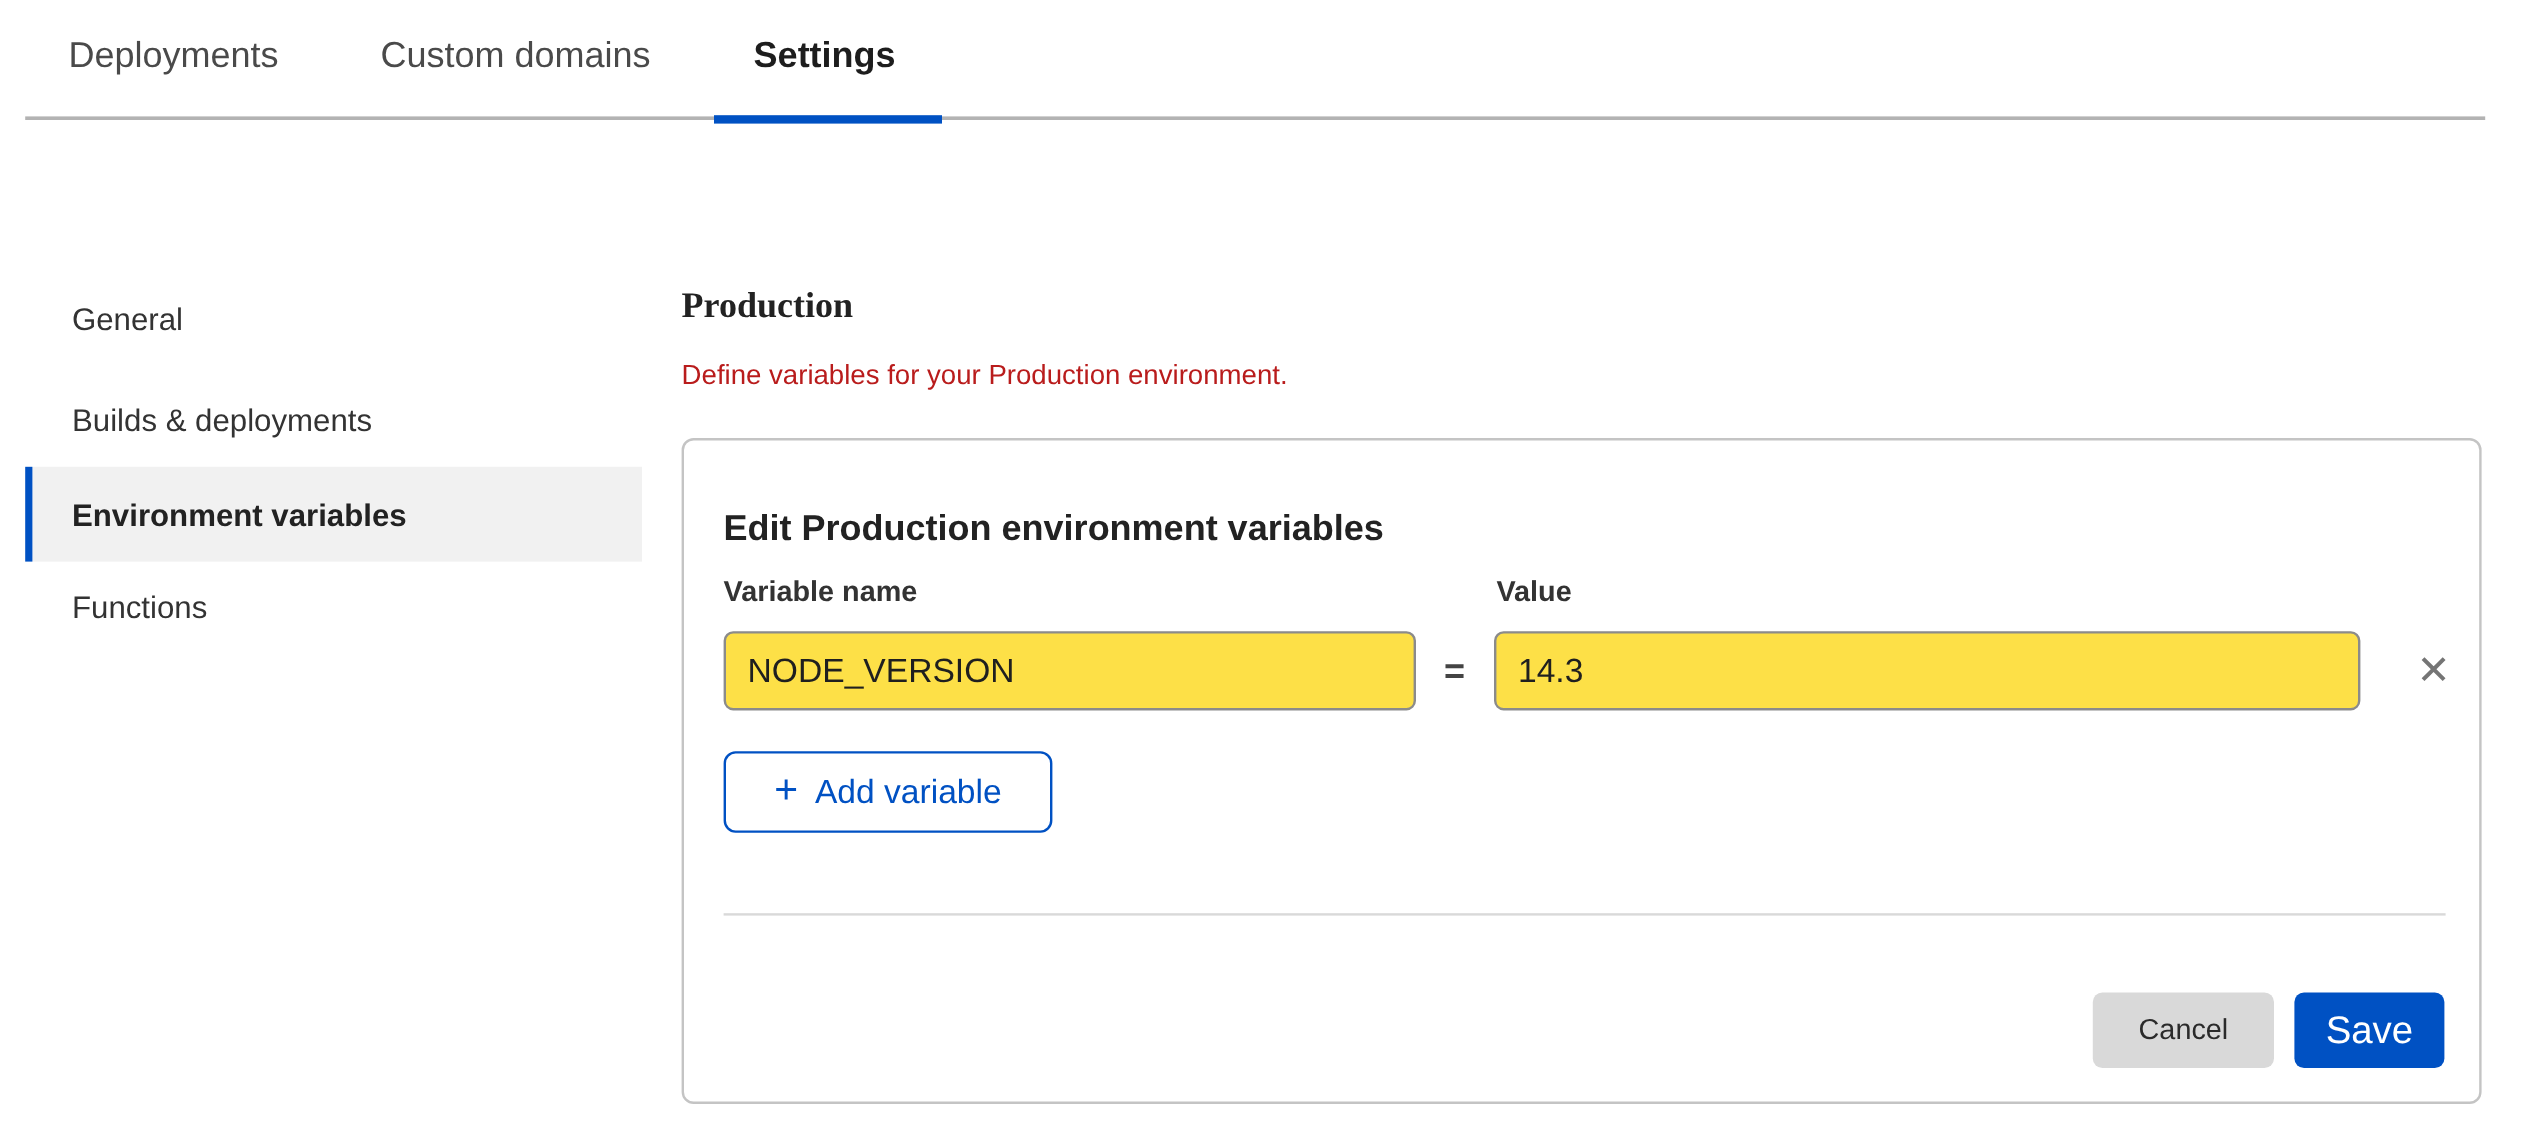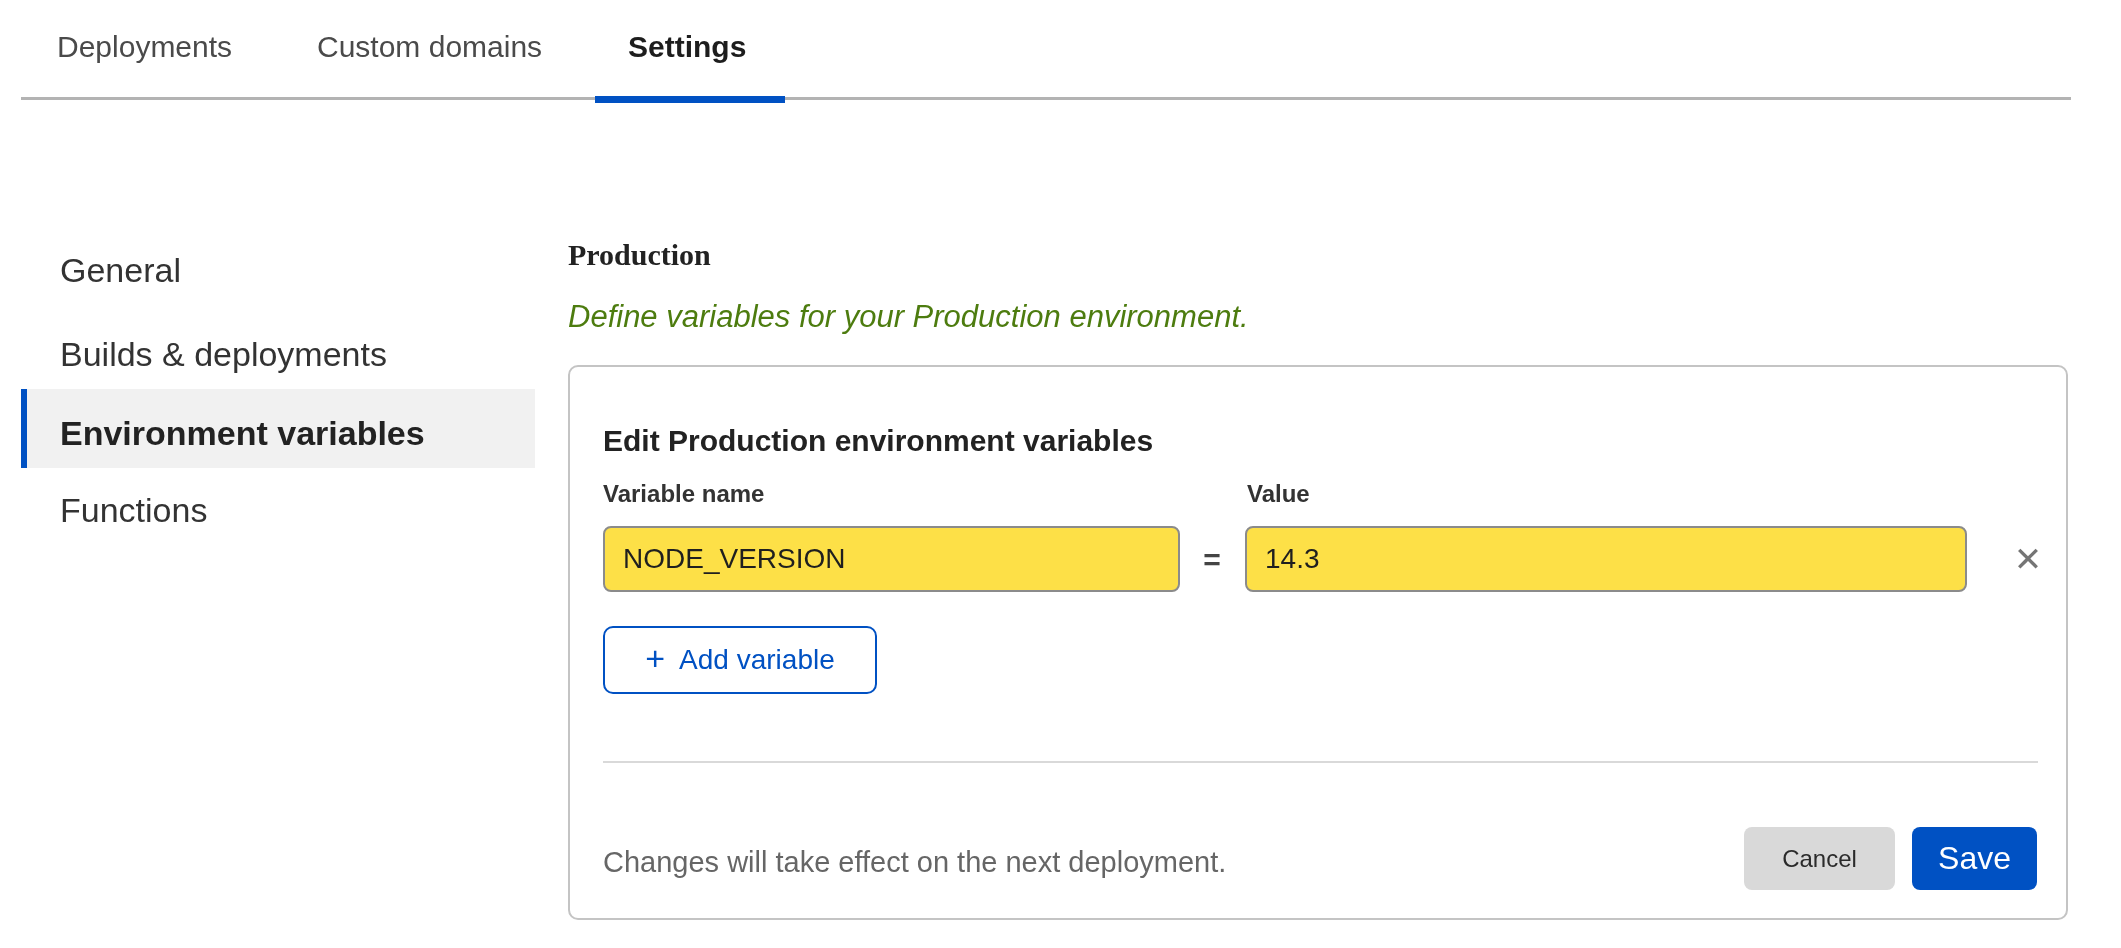--- a/index.html
+++ b/index.html
@@ -13,29 +13,29 @@
   .tab { position: absolute; top: 30px; height: 45px; font-size: 30px; color: #4a4a4a; cursor: pointer; white-space: nowrap; }
   .tab-deployments { left: 57px; }
   .tab-custom-domains { left: 317px; }
   .tab-settings { left: 628px; color: #1d1d1d; font-weight: 600; }
   .tab-underline { position: absolute; left: 595px; top: 96px; width: 190px; height: 7px; background: #0051c3; z-index: 2; }
 
   
   .sidebar { position: absolute; left: 0; top: 0; }
   .side-active-bg { position: absolute; left: 27px; top: 389px; width: 508px; height: 79px; background: #f1f1f1; }
   .side-active-bar { position: absolute; left: 21px; top: 389px; width: 6px; height: 79px; background: #0051c3; }
-  .side-item { position: absolute; left: 60px; height: 36px; font-size: 34px; color: #333333; cursor: pointer; white-space: nowrap; z-index: 2; }
+  .side-item { position: absolute; left: 60px; height: 36px; font-size: 26px; color: #333333; cursor: pointer; white-space: nowrap; z-index: 2; }
   .side-general { top: 251px; }
   .side-builds { top: 335px; }
   .side-env { top: 414px; font-weight: 700; color: #222222; }
   .side-functions { top: 491px; }
 
   
   .main-heading { position: absolute; left: 568px; top: 238px; font-size: 30px; font-weight: 700; color: #222222; font-family: Liberation Serif, serif; }
-  .main-desc { position: absolute; left: 568px; top: 299px; font-size: 31px; color: #4d7c0f; font-style: italic; }
+  .main-desc { position: absolute; left: 568px; top: 299px; font-size: 23px; color: #b91c1c; }
 
   
   .card { position: absolute; left: 568px; top: 365px; width: 1500px; height: 555px;
           background: #ffffff; border: 2px solid #c4c4c4; border-radius: 10px; }
   .card-title { position: absolute; left: 33px; top: 43px; font-size: 30px; font-weight: 700; color: #222222; margin-top: 14px; }
 
   .field-label { position: absolute; top: 113px; font-size: 24px; font-weight: 700; color: #333333; }
   .label-name { left: 33px; }
   .label-value { left: 677px; }
 
@@ -104,18 +104,17 @@
       <span>✕</span>
     </button>
 
     <button class="add-btn">
       <span class="plus">+</span>
       <span>Add variable</span>
     </button>
 
     <div class="card-divider"></div>
 
-    <div class="footer-note">Changes will take effect on the next deployment.</div>
     <button class="cancel-btn">Cancel</button>
     <button class="save-btn">Save</button>
   </div>
 
 </div>
 
 </body></html>

